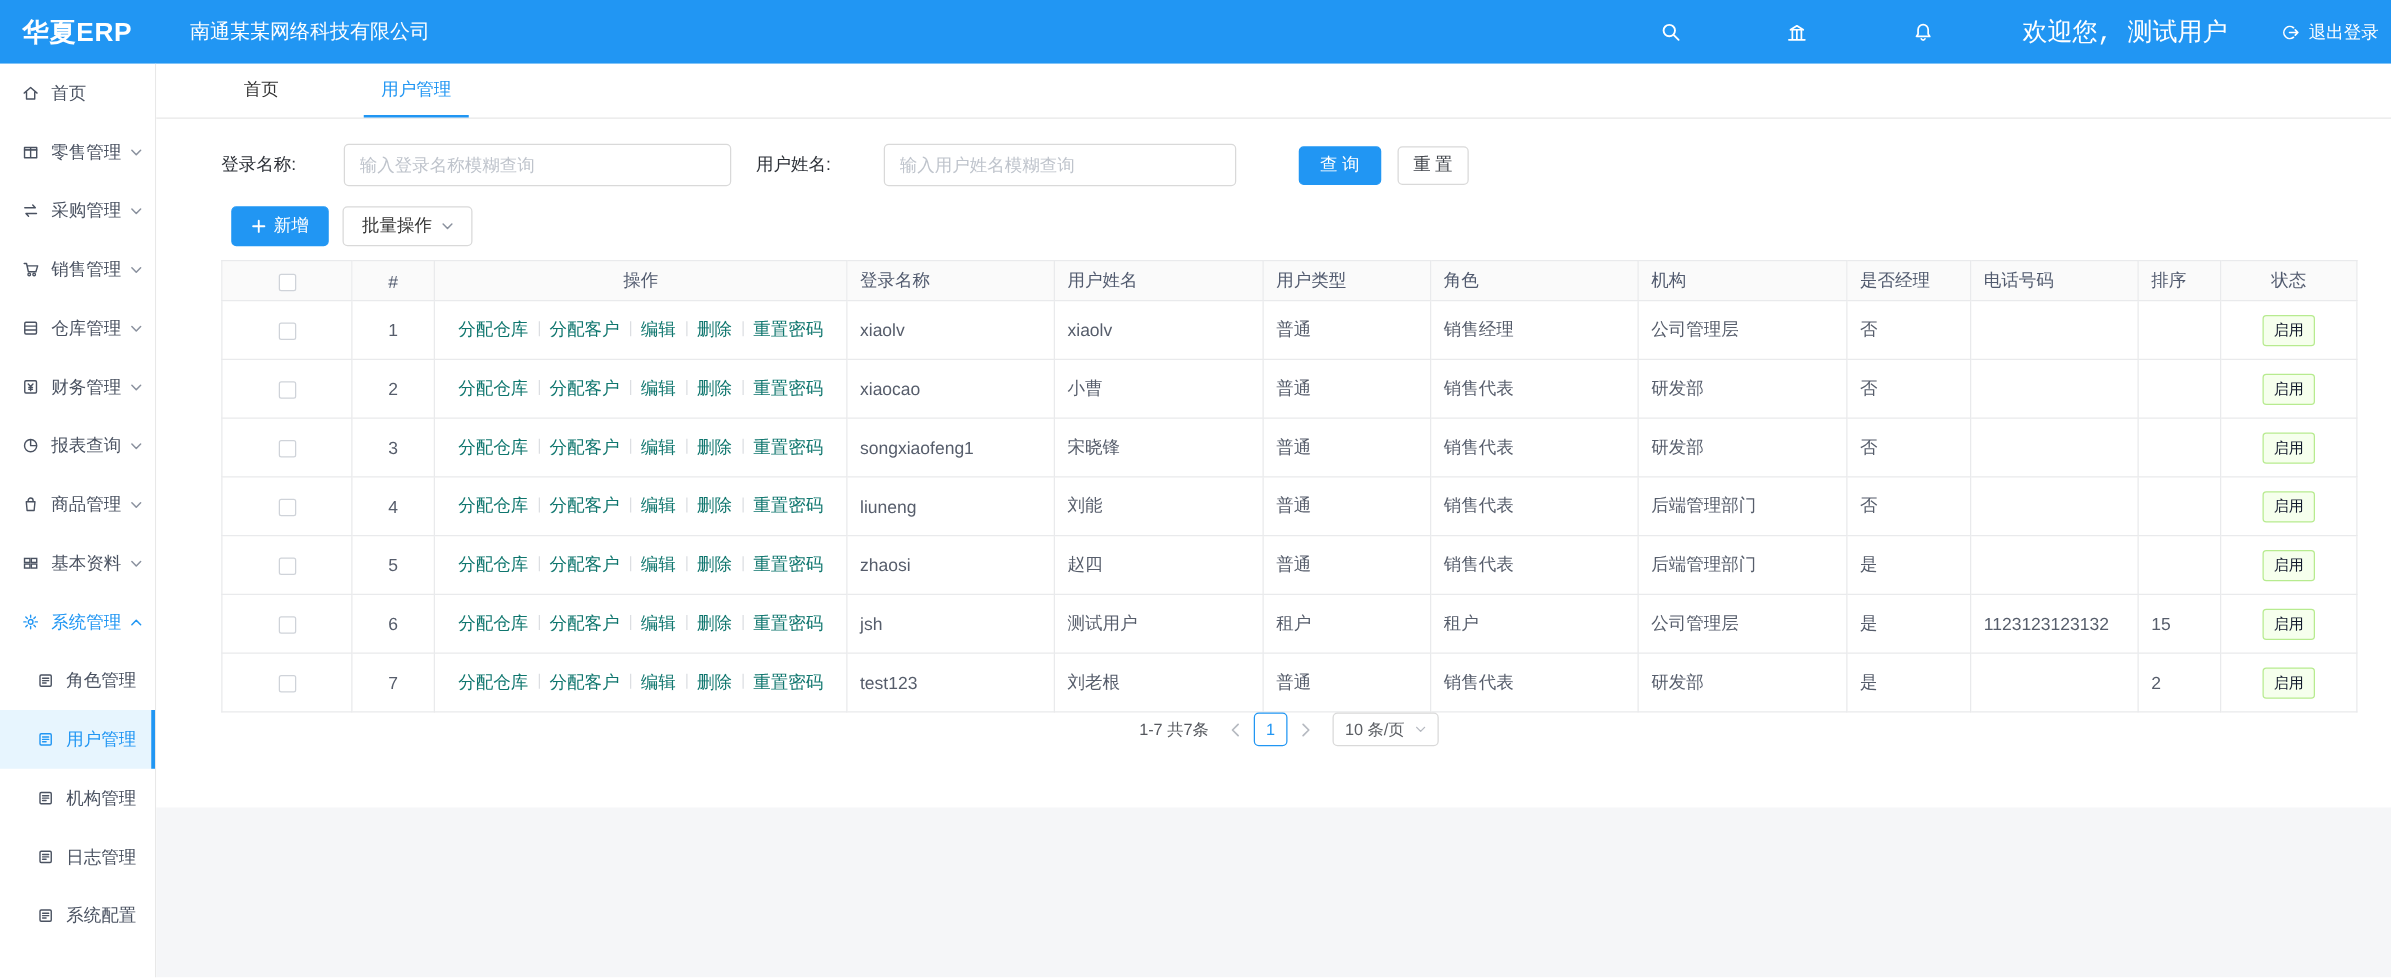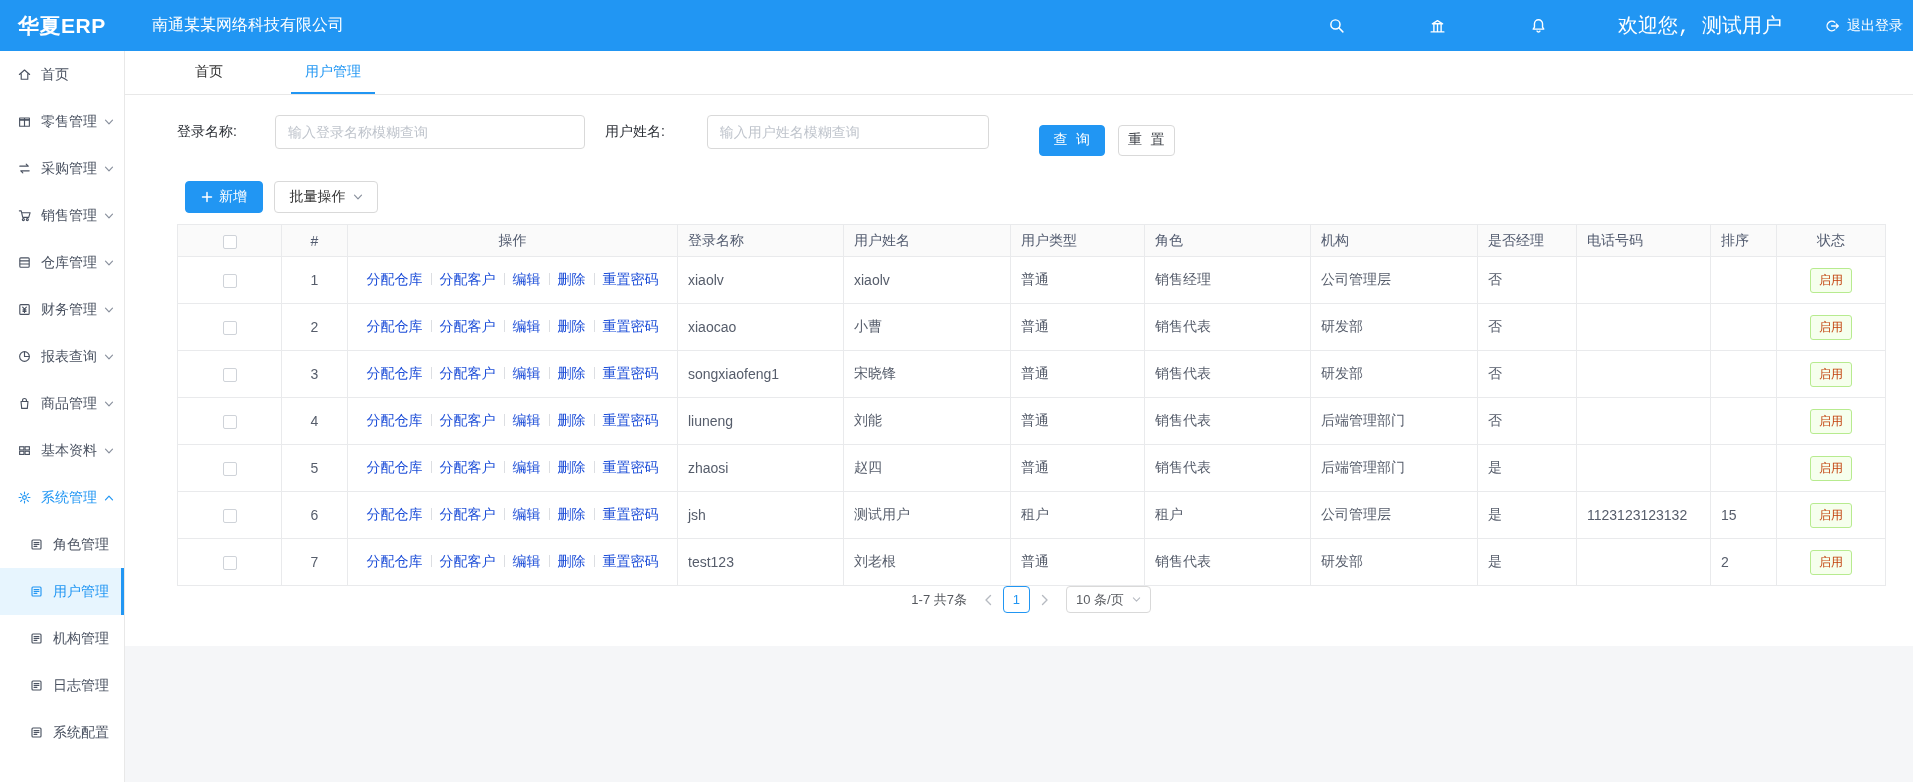--- a/index.html
+++ b/index.html
@@ -57,47 +57,46 @@
     height:34px; border:1px solid #d9d9d9; border-radius:4px; padding:0 12px;
     font-size:14px; color:#333; outline:none; background:#fff;
     font-family:"Liberation Sans","DejaVu Sans",sans-serif;
   }
   .inp::placeholder { color:#bfc4cc; }
   .inp1 { width:310px; margin-left:38px; }
   .lbl2 { margin-left:20px; }
   .inp2 { width:282px; margin-left:42px; }
   .btn {
     height:31px; border-radius:4px; font-size:14px; cursor:pointer;
-    font-family:Liberation Mono, monospace;
-    margin-top:16px;
+    font-family:Liberation Serif, serif;
   }
   .btn-primary { background:#2196f3; color:#fff; border:1px solid #2196f3; }
   .btn-plain { background:#fff; color:#40444b; border:1px solid #d9d9d9; }
   .btn-query { margin-left:50px; width:66px; }
   .btn-reset { margin-left:13px; width:57px; }
   
   .toolbar-row { margin-top:16px; display:flex; padding-left:8px; }
   .btn-add { height:32px; width:78px; display:flex; align-items:center; justify-content:center; gap:6px; }
   .btn-add svg { width:12px; height:12px; }
   .btn-batch { height:32px; width:104px; margin-left:11px; display:flex; align-items:center; justify-content:center; gap:7px; color:#333; }
   .btn-batch svg { width:10px; height:10px; color:#8a919e; }
   
   .grid { margin-top:11px; border-collapse:collapse; table-layout:fixed; width:1708px; font-size:14px; }
   .grid th, .grid td { border:1px solid #e9eaec; padding:0 10px; overflow:hidden; white-space:nowrap; }
   .grid th { height:32px; background:#fafafa; font-weight:400; color:#515a6e; text-align:left; }
   .grid td { height:47px; color:#565d6b; background:#fff; }
   .grid th.c, .grid td.c { text-align:center; padding:0 4px; }
-  .actions a { color:#1d4ed8; text-decoration:none; cursor:pointer; }
+  .actions a { color:#0f766e; text-decoration:none; cursor:pointer; }
   .sep { display:inline-block; width:1px; height:12px; background:#dcdee2; margin:0 8px; vertical-align:-1px; }
   .checkbox {
     display:inline-block; width:14px; height:14px; border:1px solid #cfd3d9;
     border-radius:2px; background:#fff; vertical-align:middle; cursor:pointer;
   }
   .badge {
-    display:inline-block; padding:3px 8px; font-size:12px; color:#c2410c;
+    display:inline-block; padding:3px 8px; font-size:12px; color:#0f172a;
     background:#f6ffed; border:1px solid #b7eb8f; border-radius:3px;
   }
   
   .pagination { width:1708px; display:flex; justify-content:center; align-items:center; font-size:13px; color:#55585e; }
   .range { margin-right:12px; }
   .pg-btn { width:18px; height:27px; display:flex; align-items:center; justify-content:center; color:#b6bac1; cursor:pointer; }
   .pg-btn svg { width:8px; height:12px; }
   .pg-num {
     width:27px; height:27px; border:1px solid #2196f3; color:#2196f3; border-radius:4px;
     display:flex; align-items:center; justify-content:center; margin:0 6px; background:#fff; cursor:pointer;

